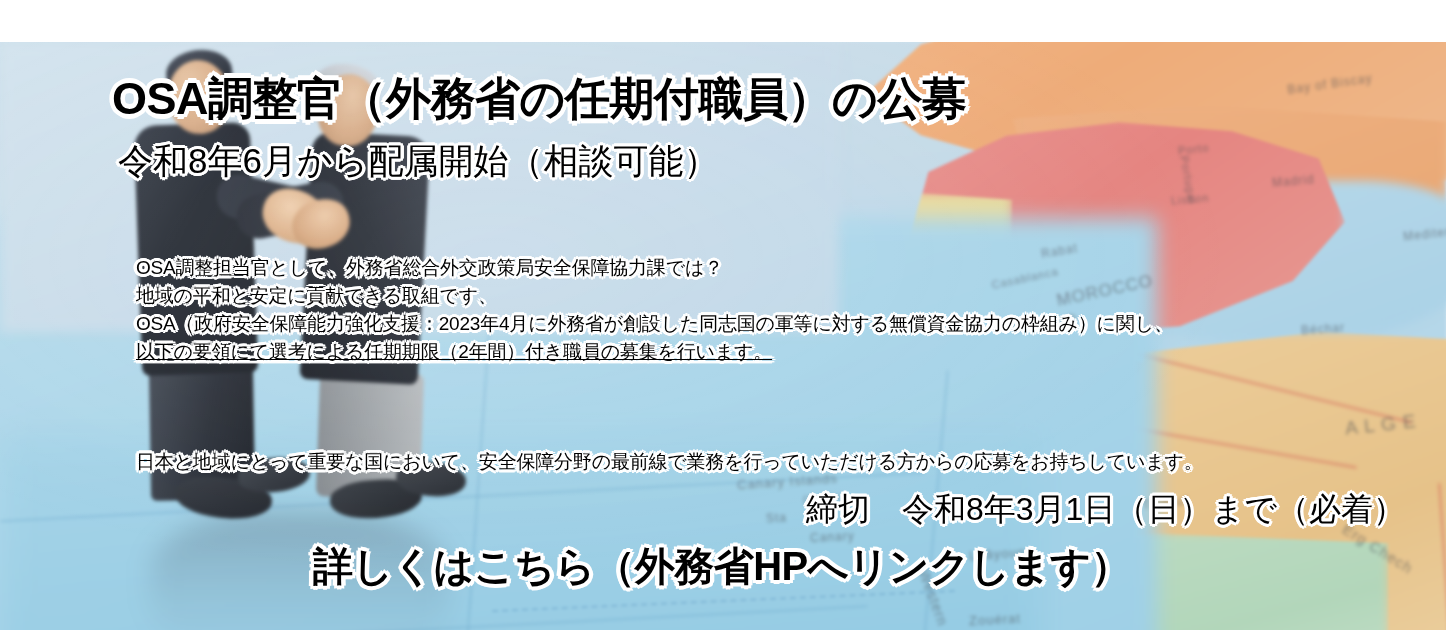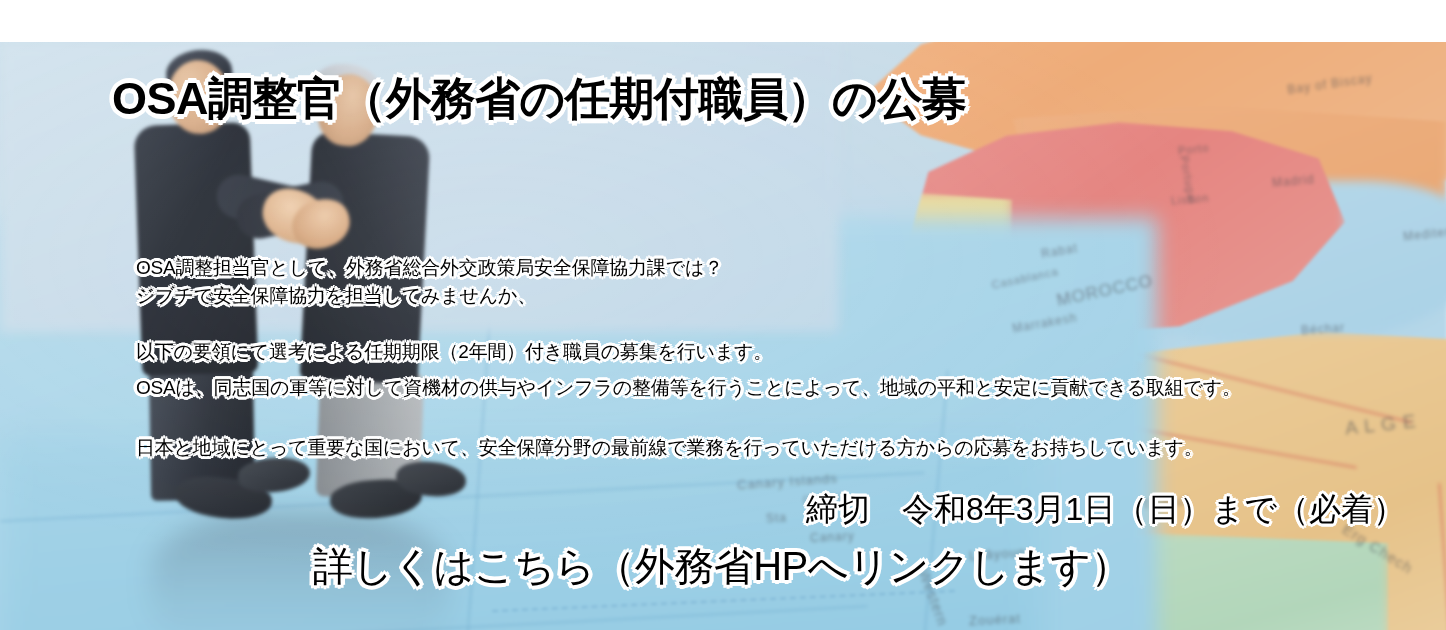--- a/index.html
+++ b/index.html
@@ -366,34 +366,34 @@
 
   .body-line {
     font-size: 19px;
     font-weight: normal;
     left: 136px;
     letter-spacing: -0.2px;
   }
   .bl1 { top: 213px; }
   .bl2 { top: 241px; }
   .bl3 { top: 269px; }
-  .bl4 { top: 297px; }
+  .bl4 { top: 297px; text-decoration: underline; }
   .bl5 { top: 333px; }
   .bl6 { top: 365px; }
-  .bl7 { top: 393px; }
+  .bl7 { top: 407px; }
 
   .deadline {
     left: 806px; top: 446px;
     font-size: 32px;
     font-weight: normal;
   }
   .cta {
     left: 313px; top: 497px;
     font-size: 40px;
-    font-weight: normal;
+    font-weight: bold;
     letter-spacing: -0.5px;
     text-shadow:
        3.2px 0 0 #fff, -3.2px 0 0 #fff, 0 3.2px 0 #fff, 0 -3.2px 0 #fff,
        2.3px 2.3px 0 #fff, -2.3px 2.3px 0 #fff, 2.3px -2.3px 0 #fff, -2.3px -2.3px 0 #fff,
        4.4px 0 0 #fff, -4.4px 0 0 #fff, 0 4.4px 0 #fff, 0 -4.4px 0 #fff,
        3.1px 3.1px 0 #fff, -3.1px 3.1px 0 #fff, 3.1px -3.1px 0 #fff, -3.1px -3.1px 0 #fff;
     cursor: pointer;
   }
 </style>
 </head>
@@ -481,26 +481,27 @@
       <div class="fig hand-a"></div>
       <div class="fig hand-b"></div>
     </div>
     <div class="dof"></div>
   </div>
 
   <div class="text-layer">
 
     <div class="tx title">OSA調整官（外務省の任期付職員）の公募</div>
 
+    <div class="tx sub1">令和8年6月から配属開始（相談可能）</div>
 
 
     <div class="tx body-line bl1">OSA調整担当官として、外務省総合外交政策局安全保障協力課では？</div>
-    <div class="tx body-line bl2">ジブチで安全保障協力を担当してみませんか、</div>
+    <div class="tx body-line bl2">地域の平和と安定に貢献できる取組です、</div>
+    <div class="tx body-line bl3">OSA（政府安全保障能力強化支援：2023年4月に外務省が創設した同志国の軍等に対する無償資金協力の枠組み）に関し、</div>
     <div class="tx body-line bl4">以下の要領にて選考による任期期限（2年間）付き職員の募集を行います。</div>
-    <div class="tx body-line bl5">OSAは、同志国の軍等に対して資機材の供与やインフラの整備等を行うことによって、地域の平和と安定に貢献できる取組です。</div>
     <div class="tx body-line bl7">日本と地域にとって重要な国において、安全保障分野の最前線で業務を行っていただける方からの応募をお持ちしています。</div>
 
     <div class="tx deadline">締切　令和8年3月1日（日）まで（必着）</div>
 
     <div class="tx cta">詳しくはこちら（外務省HPへリンクします）</div>
 
   </div>
 </div>
 
 </body></html>

